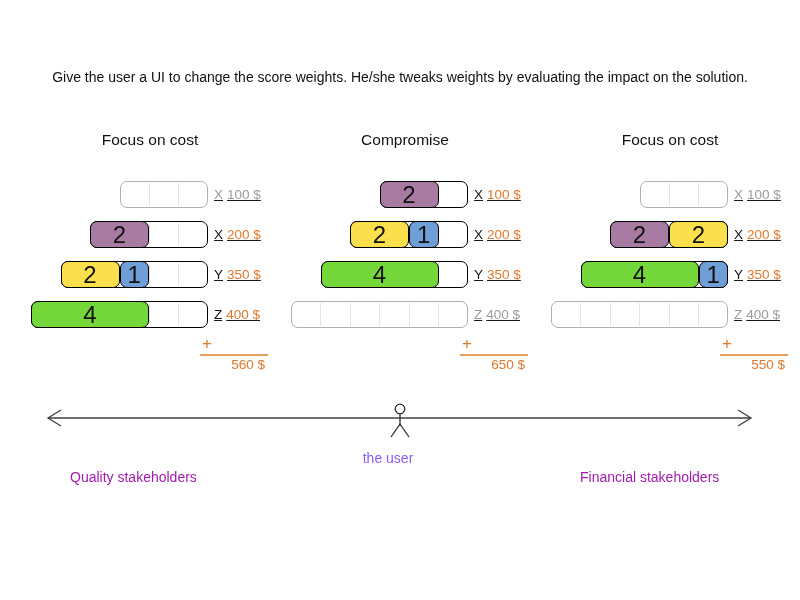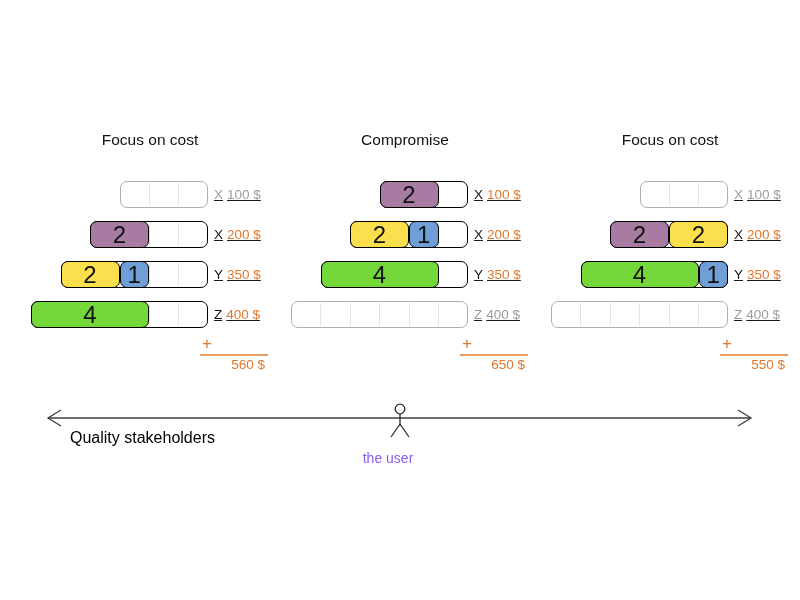--- a/index.html
+++ b/index.html
@@ -43,28 +43,29 @@
   .rowlabel{position:absolute;font-size:13.5px;white-space:nowrap;text-decoration:underline;}
   .rowlabel .ltr{color:#111;}
   .rowlabel .price{color:#e0782c;margin-left:4px;}
   .rowlabel.inactive .ltr,.rowlabel.inactive .price{color:#9b9b9b;}
   
   .totalblock{position:absolute;top:337px;width:68px;height:38px;}
   .plus{position:absolute;left:2px;top:-3px;color:#e0782c;font-size:17px;}
   .sumline{position:absolute;top:17px;left:0;right:0;border-top:2px solid #e8a060;}
   .total{position:absolute;top:20px;right:3px;color:#e0782c;font-size:13.5px;}
   
-  .axis-label{position:absolute;font-size:16px;color:#000000;white-space:nowrap;}
+  .axis-label{position:absolute;font-size:14px;color:#a21caf;white-space:nowrap;margin-top:40px;}
   .center-label{position:absolute;left:0;width:776px;text-align:center;font-size:14px;color:#8b5cf6;}
 </style>
 </head>
 <body>
 
 <div id="canvas">
 
+  <div class="abs page-subtitle">Give the user a UI to change the score weights. He/she tweaks weights by evaluating the impact on the solution.</div>
 
   <div class="abs scenario-title" style="left:150px;">Focus on cost</div>
   <div class="abs scenario-title" style="left:405px;">Compromise</div>
   <div class="abs scenario-title" style="left:670px;">Focus on cost</div>
 
   <div class="rowbox inactive" style="left:119.5px;top:181px;width:88.5px;">
       <div class="gridline" style="left: 28px;"></div>
       <div class="gridline" style="left: 57.5px;"></div>
     </div>
   <div class="rowbox" style="left:90px;top:221px;width:118px;">
@@ -207,15 +208,16 @@
     <polyline points="738,18 751,26 738,34" fill="none" stroke="#3f3f3f" stroke-width="1.3"></polyline>
     <g stroke="#2a2a2a" stroke-width="1.3" fill="none">
       <circle cx="400" cy="17" r="4.8" fill="#ffffff"></circle>
       <line x1="400" y1="21.8" x2="400" y2="34"></line>
       <line x1="400" y1="32" x2="391" y2="45"></line>
       <line x1="400" y1="32" x2="409" y2="45"></line>
     </g>
   </svg>
 
   <div class="axis-label" style="left:70px;top:429px;">Quality stakeholders</div>
+  <div class="axis-label" style="left:580px;top:429px;">Financial stakeholders</div>
   <div class="center-label" style="top:450px;">the user</div>
 
 </div>
 
 </body></html>

